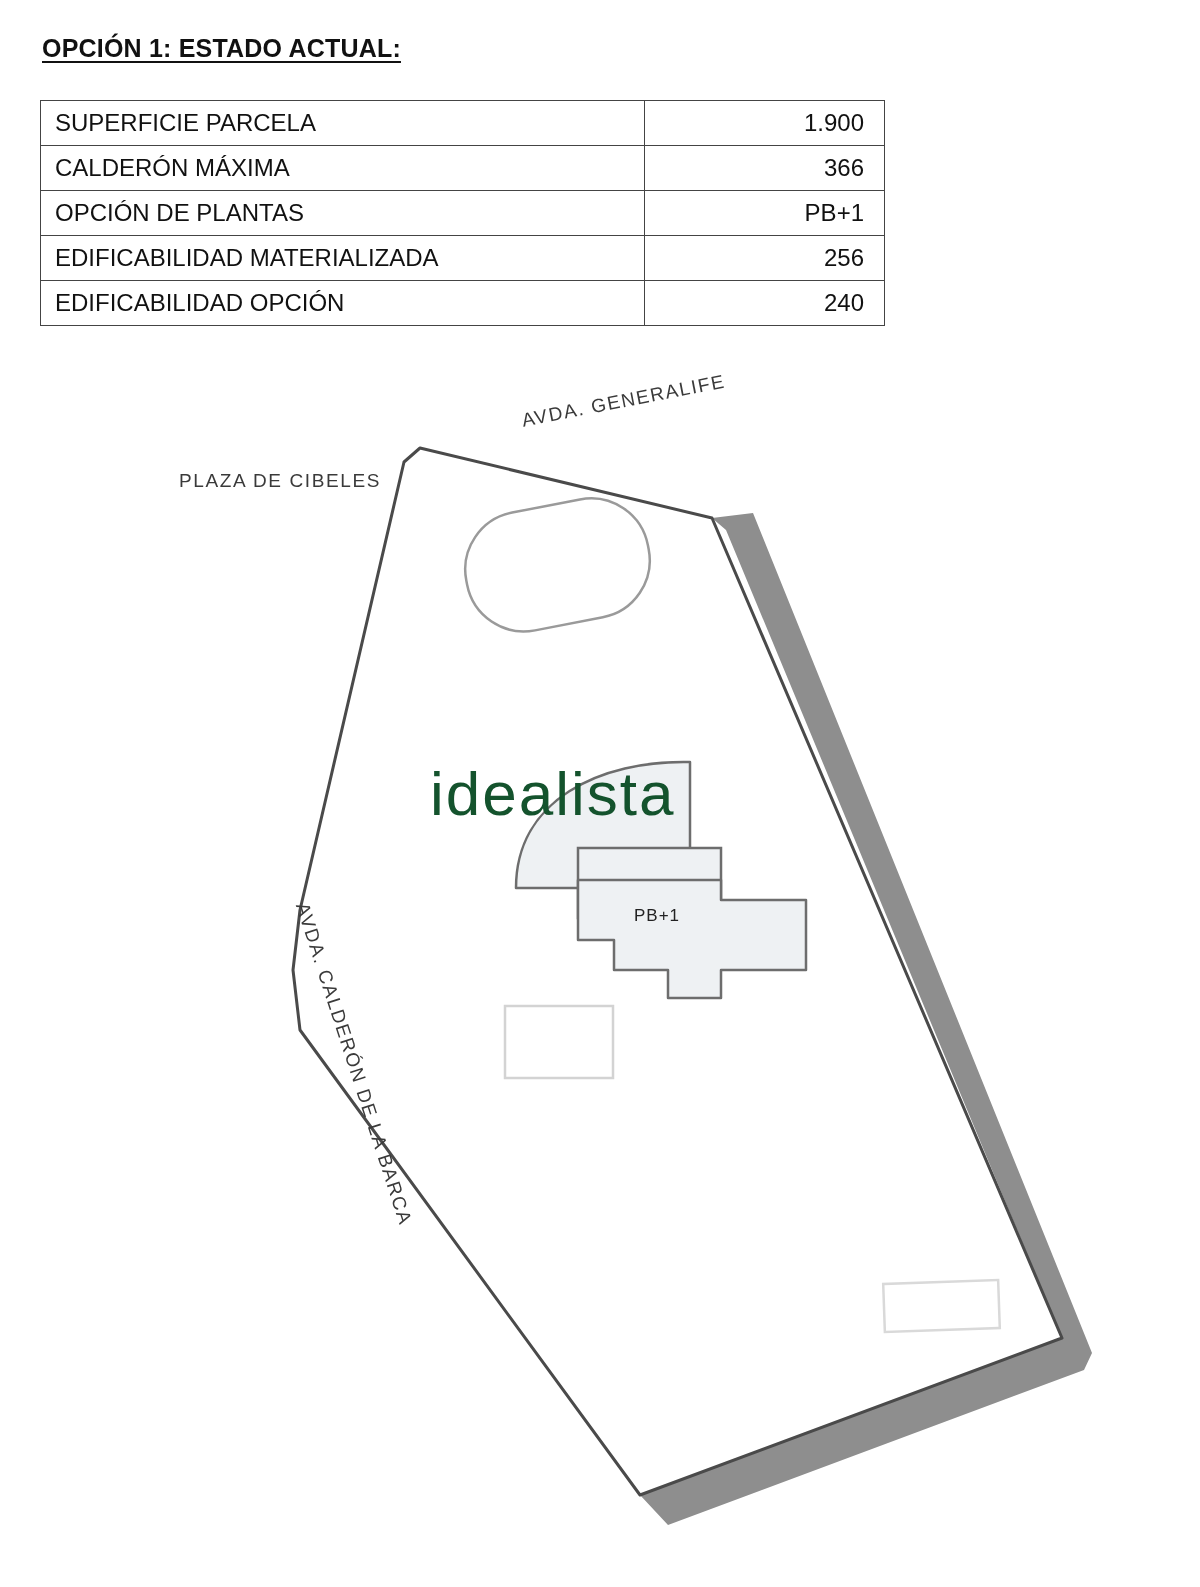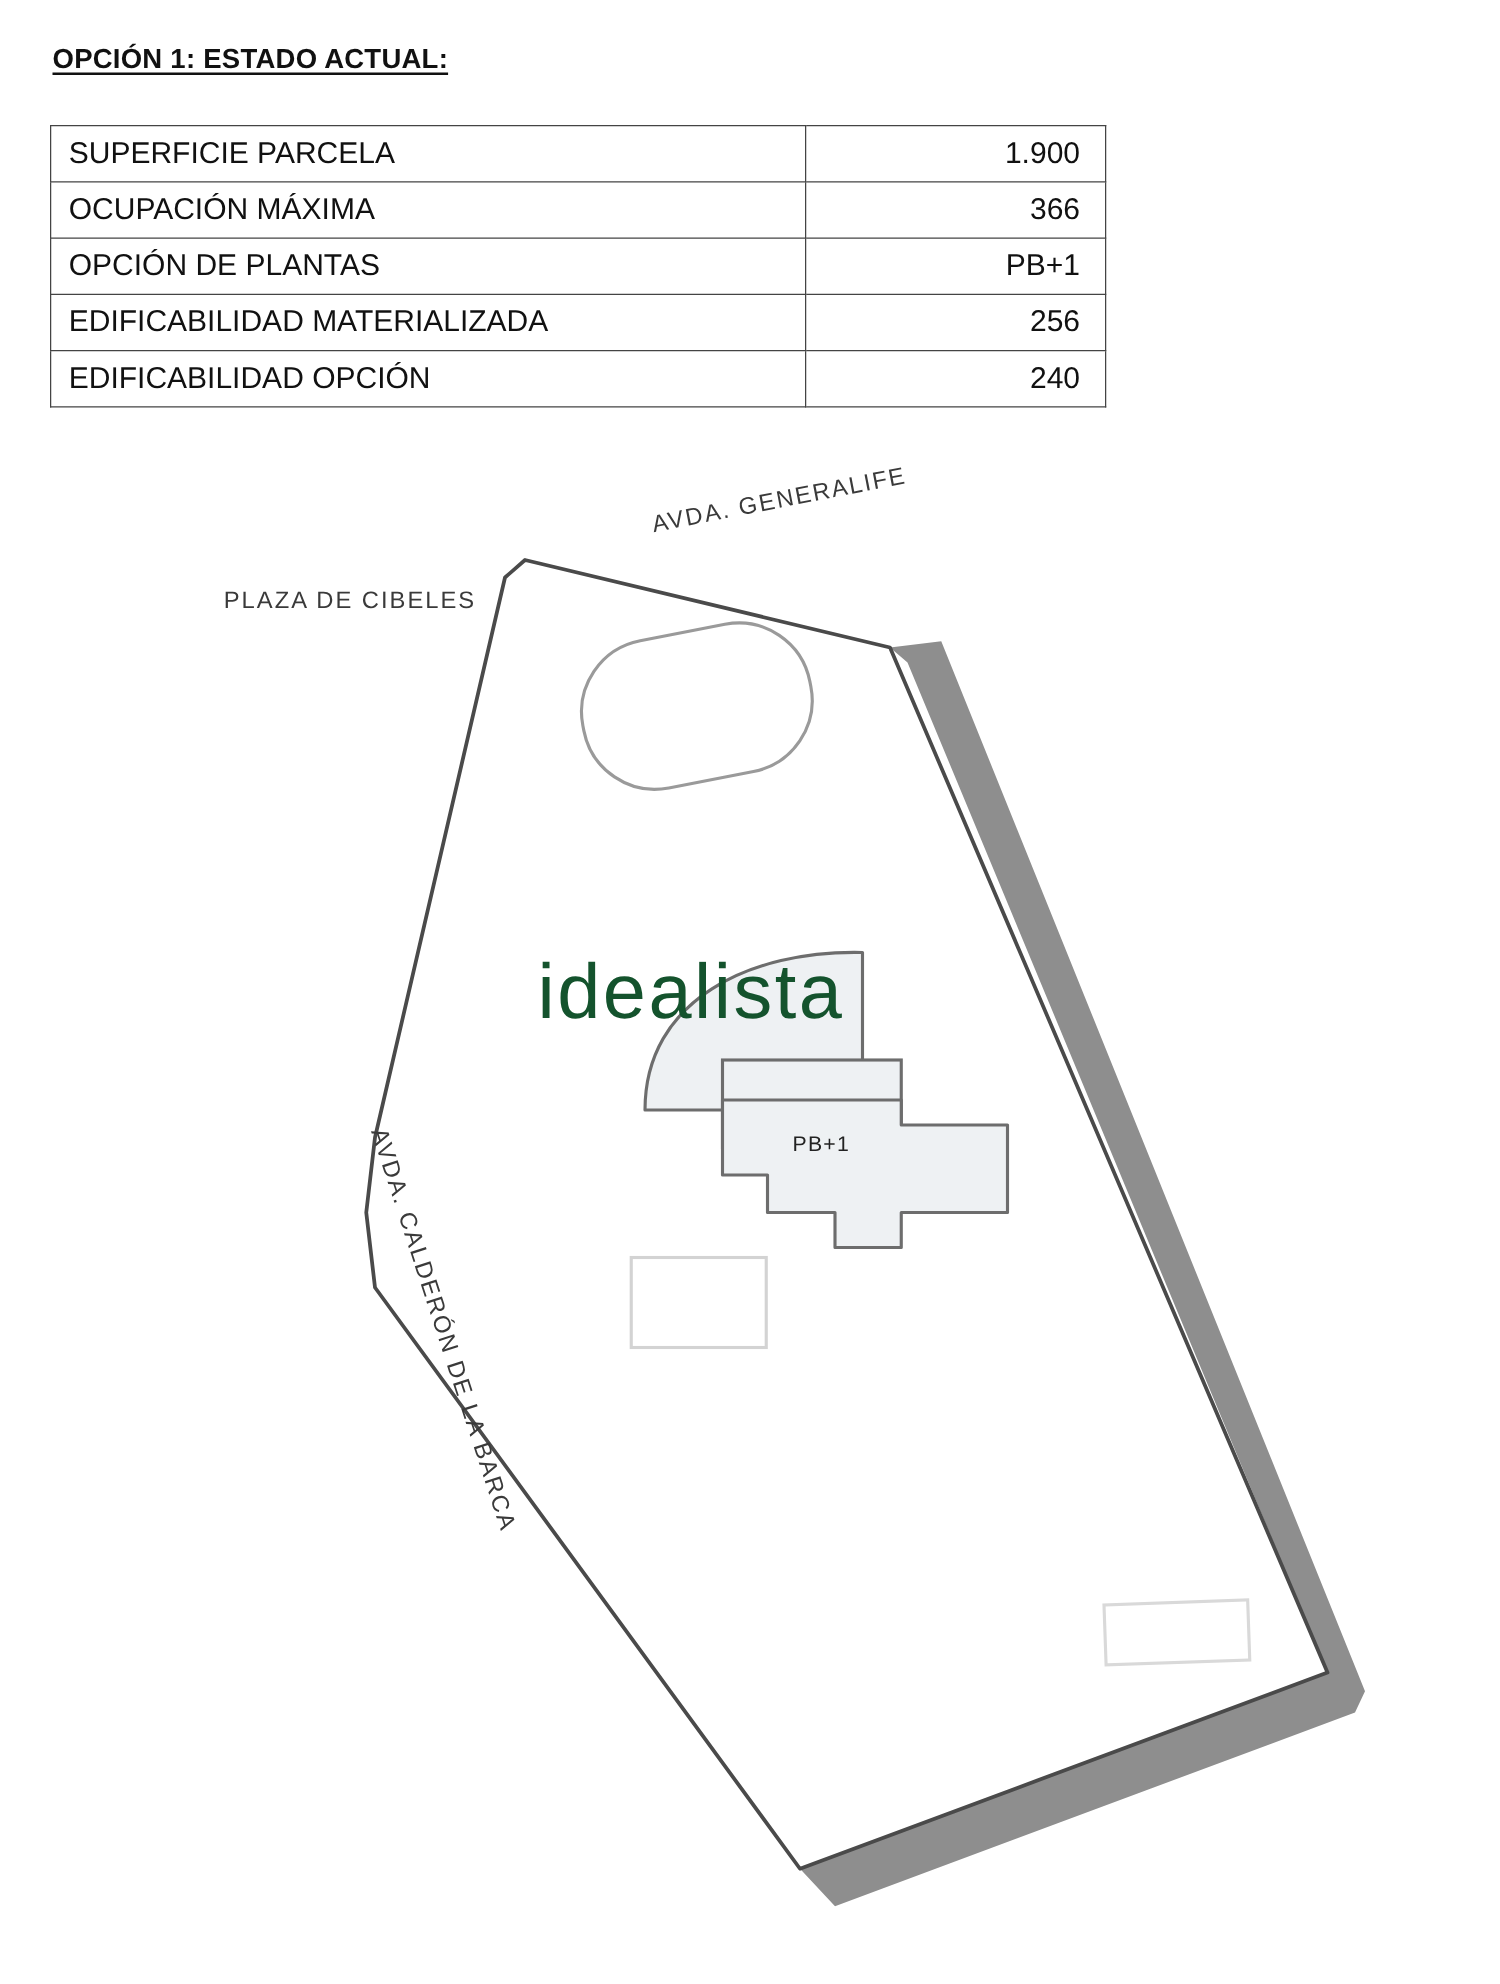--- a/index.html
+++ b/index.html
@@ -14,21 +14,21 @@
     font-family: "Liberation Sans", sans-serif;
     color: #111111;
     overflow: hidden;
   }
 
   
   .page-title {
     position: absolute;
     left: 42px;
     top: 34px;
-    font-size: 22px;
+    font-size: 25px;
     font-weight: bold;
     letter-spacing: 0.2px;
     text-decoration: underline;
     text-underline-offset: 4px;
     white-space: nowrap;
     text-align: center;
   }
 
   
   .data-table {
@@ -120,21 +120,21 @@
 
 <div class="page-title">OPCIÓN 1: ESTADO ACTUAL:</div>
 
 <table class="data-table">
   <tbody>
     <tr>
       <td class="label">SUPERFICIE PARCELA</td>
       <td class="value">1.900</td>
     </tr>
     <tr>
-      <td class="label">OCUPACIÓN MÁXIMA</td>
+      <td class="label">CALDERÓN MÁXIMA</td>
       <td class="value">366</td>
     </tr>
     <tr>
       <td class="label">OPCIÓN DE PLANTAS</td>
       <td class="value">PB+1</td>
     </tr>
     <tr>
       <td class="label">EDIFICABILIDAD MATERIALIZADA</td>
       <td class="value">256</td>
     </tr>

